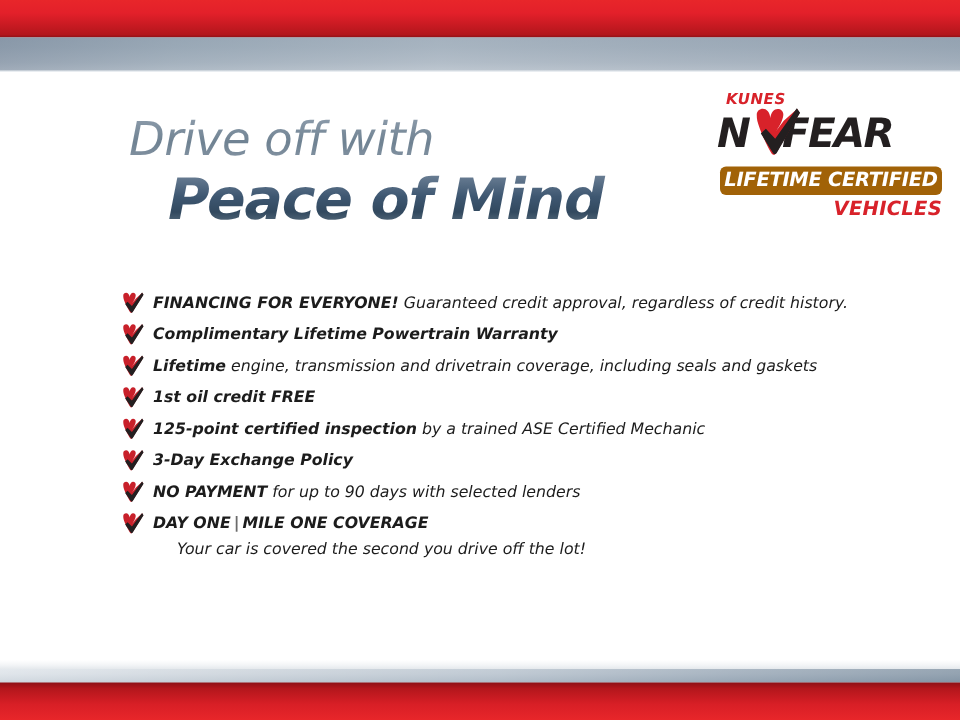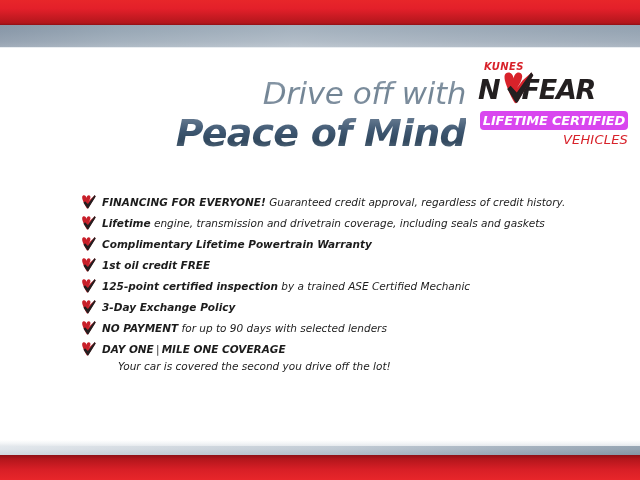--- a/index.html
+++ b/index.html
@@ -65,21 +65,20 @@
     width: 640px; height: 25px;
     background: linear-gradient(to bottom, #8e1016 0%, #b3161c 16%, #d81f26 58%, #e8262a 100%);
   }
 
   
   .headline {
     position: absolute;
     left: 86px;
     top: 78px;
     width: 380px;
-    text-align: right;
   }
   .headline-top {
     font-family: "DejaVu Sans", sans-serif;
     font-style: italic;
     font-weight: 400;
     font-size: 31px;
     letter-spacing: -0.4px;
     line-height: 1;
     color: #7b8d9d;
     background: linear-gradient(to bottom, #8d9cab 0%, #6f8292 55%, #8a98a7 100%);
@@ -147,40 +146,40 @@
   .logo-n { margin-right: 22px; }
   .logo-check {
     position: absolute;
     left: 22px; top: -2px;
     width: 34px; height: 38px;
   }
   .logo-band {
     position: absolute;
     left: 2px; top: 49px;
     width: 148px; height: 19px;
-    background: #d946ef;
+    background: #a16207;
     border-radius: 4px;
     display: flex;
     align-items: center;
     justify-content: center;
   }
   .logo-band span {
     font-family: "DejaVu Sans", sans-serif;
     font-weight: 700;
     font-style: italic;
     font-size: 13px;
     letter-spacing: -0.2px;
     color: #ffffff;
     white-space: nowrap;
   }
   .logo-vehicles {
     position: absolute;
     right: 2px; top: 71px;
     font-family: "DejaVu Sans", sans-serif;
-    font-weight: 400;
+    font-weight: 700;
     font-style: italic;
     font-size: 13px;
     letter-spacing: 0.2px;
     color: #d8222a;
     line-height: 1;
     white-space: nowrap;
   }
 
   
   .bullets {
@@ -269,29 +268,29 @@
         <path d="M30.2 2.2 L15.8 21.5 L9.6 15.3 L6.2 18.5 L14.2 29.8 C15.1 31.2 16.2 31.1 17.0 29.7 L32.4 5.2 Z" fill="#231f20"></path>
       </svg>
       <div class="bullet-line"><span class="b">FINANCING FOR EVERYONE!</span><span> Guaranteed credit approval, regardless of credit history.</span></div>
     </div>
 
     <div class="bullet">
       <svg class="bullet-icon" viewBox="0 0 34 32">
         <path d="M3.5 6.5 C3.5 2.4 8.6 1.2 10.9 4.2 C12 5.6 12.4 7.2 12.5 8.6 C12.7 7.2 13.2 5.6 14.3 4.2 C16.6 1.2 21.6 2.6 21.2 6.8 C20.9 10.2 18.4 14.6 15.8 18.2 L21.5 10.5 L30.5 2.5 L32 5.5 L16.5 30 C15.6 31.5 14.2 31.6 13.3 30.2 C10.3 25.5 5.4 16.5 3.9 10.6 C3.6 9.3 3.5 7.9 3.5 6.5 Z" fill="#c8202a"></path>
         <path d="M30.2 2.2 L15.8 21.5 L9.6 15.3 L6.2 18.5 L14.2 29.8 C15.1 31.2 16.2 31.1 17.0 29.7 L32.4 5.2 Z" fill="#231f20"></path>
       </svg>
+      <div class="bullet-line"><span class="b">Complimentary Lifetime Powertrain Warranty</span><span></span></div>
+    </div>
+
+    <div class="bullet">
+      <svg class="bullet-icon" viewBox="0 0 34 32">
+        <path d="M3.5 6.5 C3.5 2.4 8.6 1.2 10.9 4.2 C12 5.6 12.4 7.2 12.5 8.6 C12.7 7.2 13.2 5.6 14.3 4.2 C16.6 1.2 21.6 2.6 21.2 6.8 C20.9 10.2 18.4 14.6 15.8 18.2 L21.5 10.5 L30.5 2.5 L32 5.5 L16.5 30 C15.6 31.5 14.2 31.6 13.3 30.2 C10.3 25.5 5.4 16.5 3.9 10.6 C3.6 9.3 3.5 7.9 3.5 6.5 Z" fill="#c8202a"></path>
+        <path d="M30.2 2.2 L15.8 21.5 L9.6 15.3 L6.2 18.5 L14.2 29.8 C15.1 31.2 16.2 31.1 17.0 29.7 L32.4 5.2 Z" fill="#231f20"></path>
+      </svg>
       <div class="bullet-line"><span class="b">Lifetime</span><span> engine, transmission and drivetrain coverage, including seals and gaskets</span></div>
-    </div>
-
-    <div class="bullet">
-      <svg class="bullet-icon" viewBox="0 0 34 32">
-        <path d="M3.5 6.5 C3.5 2.4 8.6 1.2 10.9 4.2 C12 5.6 12.4 7.2 12.5 8.6 C12.7 7.2 13.2 5.6 14.3 4.2 C16.6 1.2 21.6 2.6 21.2 6.8 C20.9 10.2 18.4 14.6 15.8 18.2 L21.5 10.5 L30.5 2.5 L32 5.5 L16.5 30 C15.6 31.5 14.2 31.6 13.3 30.2 C10.3 25.5 5.4 16.5 3.9 10.6 C3.6 9.3 3.5 7.9 3.5 6.5 Z" fill="#c8202a"></path>
-        <path d="M30.2 2.2 L15.8 21.5 L9.6 15.3 L6.2 18.5 L14.2 29.8 C15.1 31.2 16.2 31.1 17.0 29.7 L32.4 5.2 Z" fill="#231f20"></path>
-      </svg>
-      <div class="bullet-line"><span class="b">Complimentary Lifetime Powertrain Warranty</span><span></span></div>
     </div>
 
     <div class="bullet">
       <svg class="bullet-icon" viewBox="0 0 34 32">
         <path d="M3.5 6.5 C3.5 2.4 8.6 1.2 10.9 4.2 C12 5.6 12.4 7.2 12.5 8.6 C12.7 7.2 13.2 5.6 14.3 4.2 C16.6 1.2 21.6 2.6 21.2 6.8 C20.9 10.2 18.4 14.6 15.8 18.2 L21.5 10.5 L30.5 2.5 L32 5.5 L16.5 30 C15.6 31.5 14.2 31.6 13.3 30.2 C10.3 25.5 5.4 16.5 3.9 10.6 C3.6 9.3 3.5 7.9 3.5 6.5 Z" fill="#c8202a"></path>
         <path d="M30.2 2.2 L15.8 21.5 L9.6 15.3 L6.2 18.5 L14.2 29.8 C15.1 31.2 16.2 31.1 17.0 29.7 L32.4 5.2 Z" fill="#231f20"></path>
       </svg>
       <div class="bullet-line"><span class="b">1st oil credit FREE</span><span></span></div>
     </div>
 

